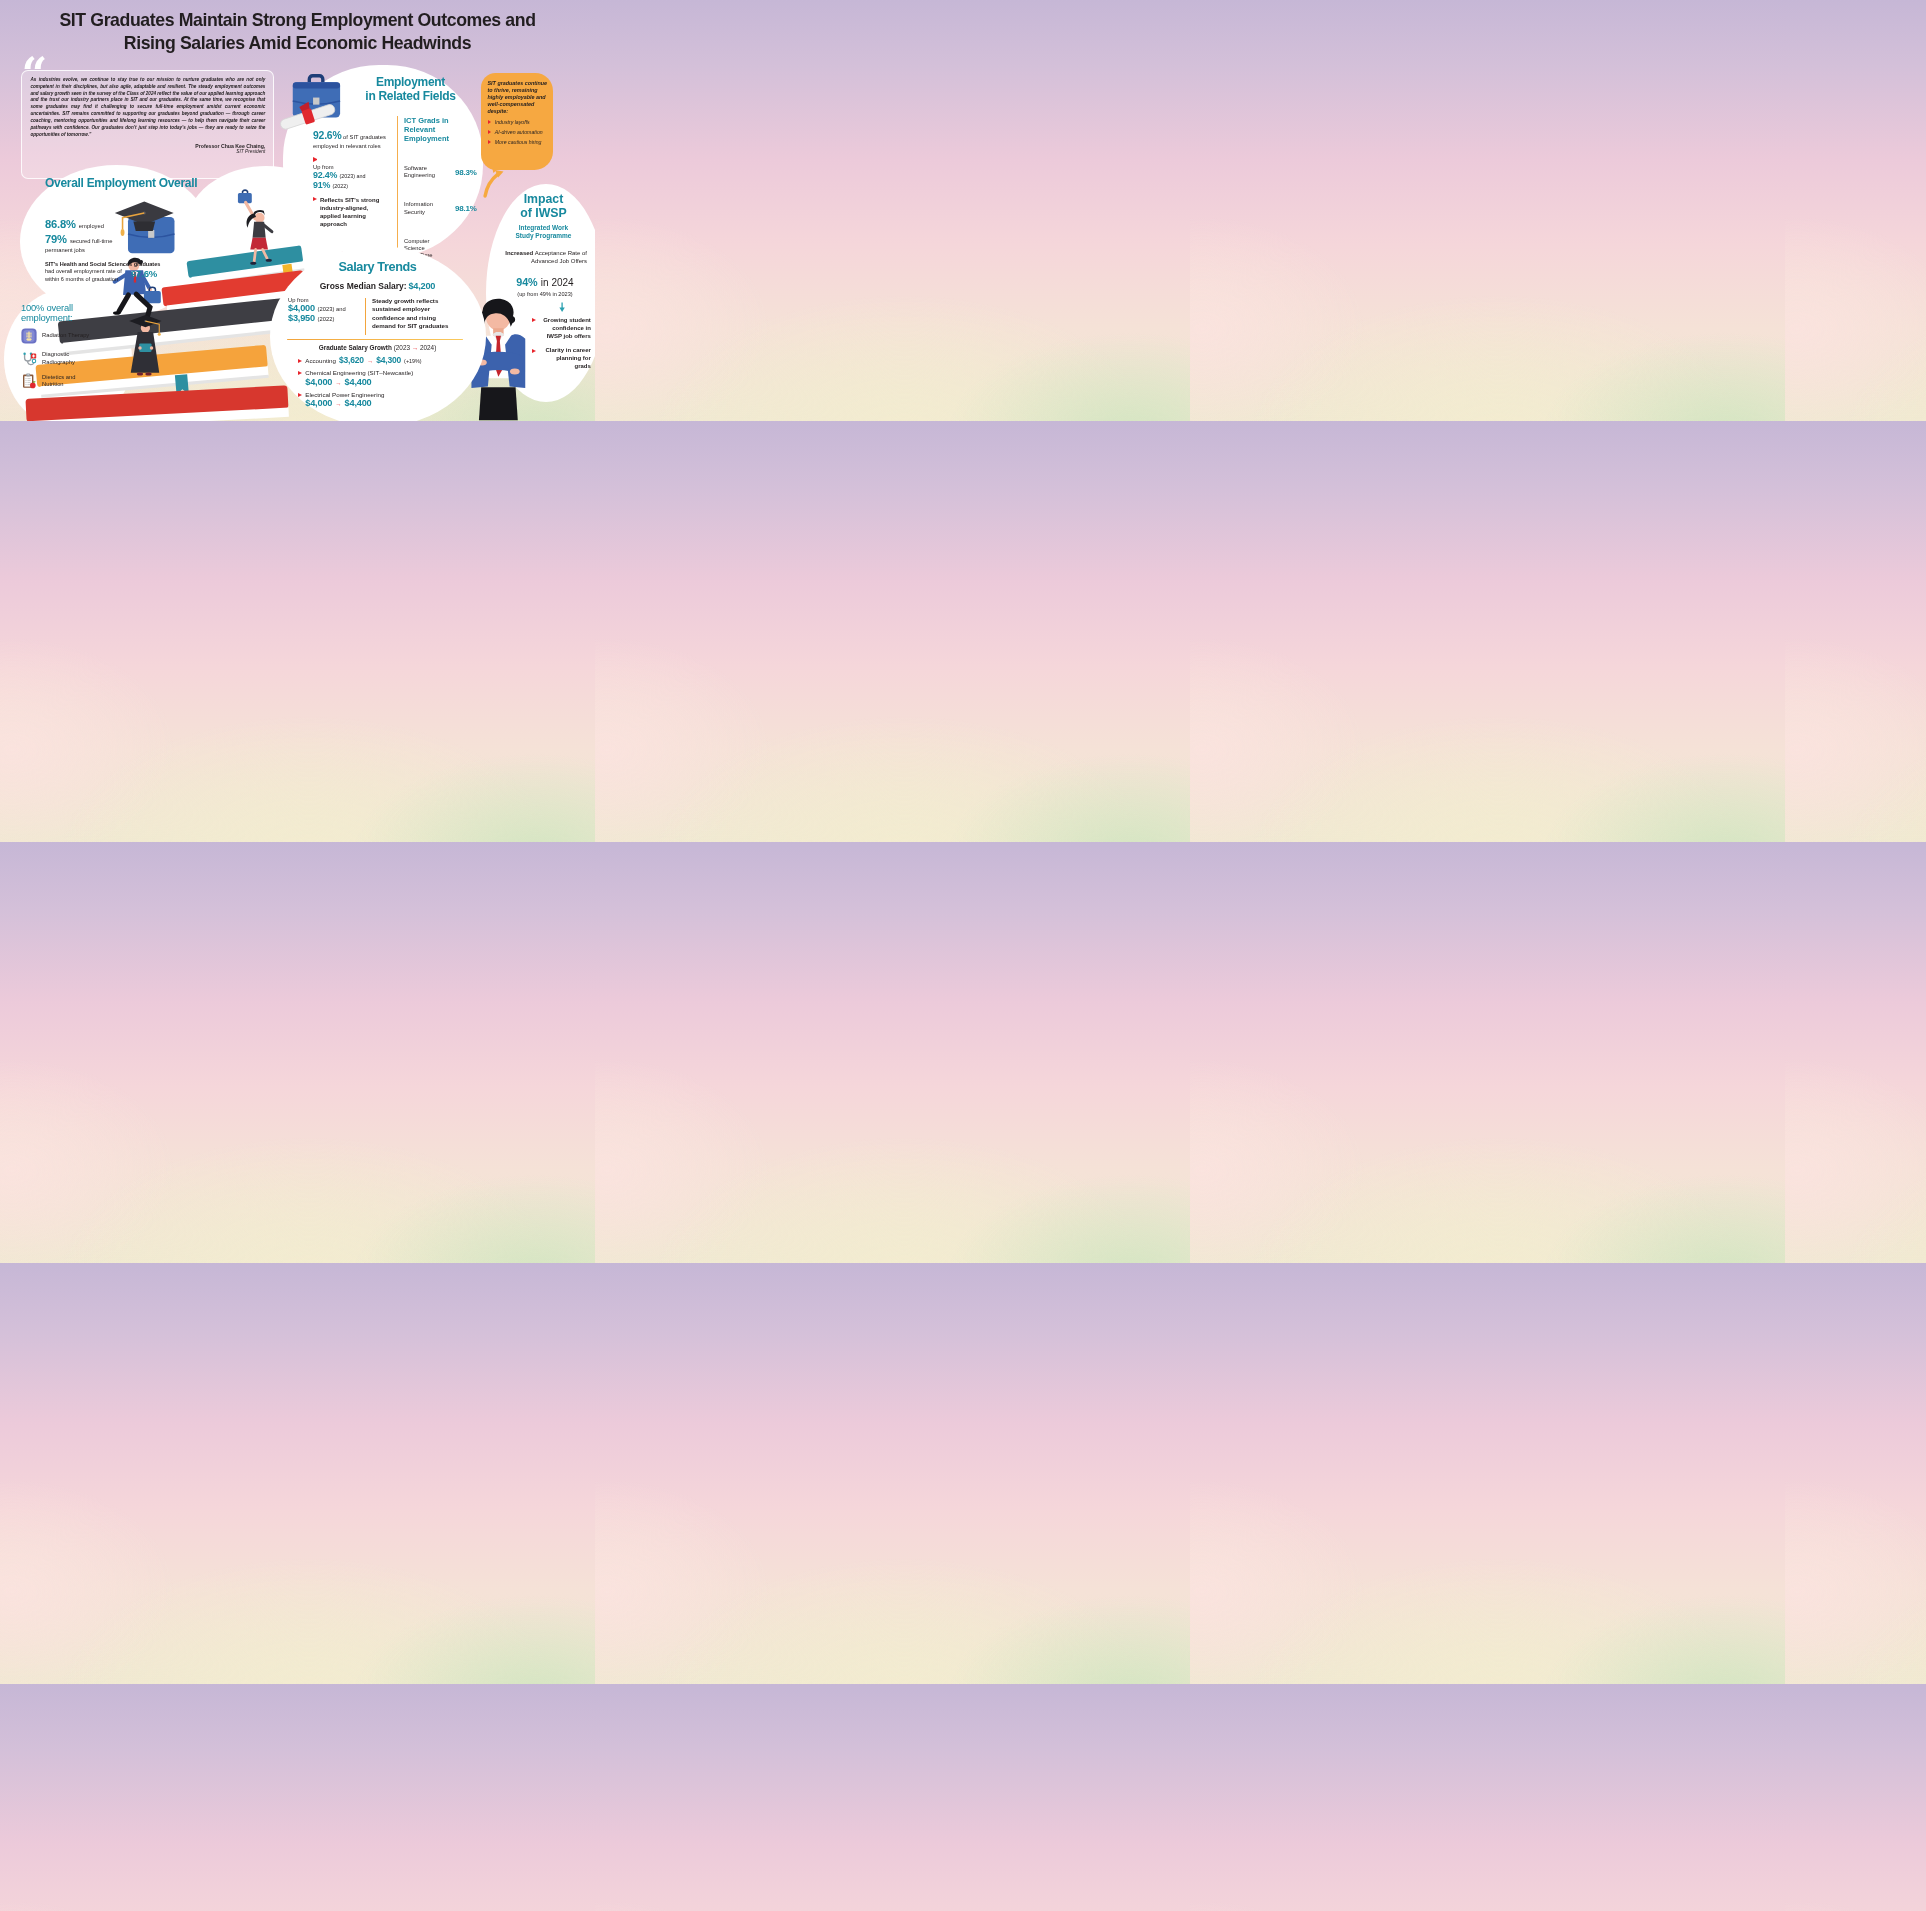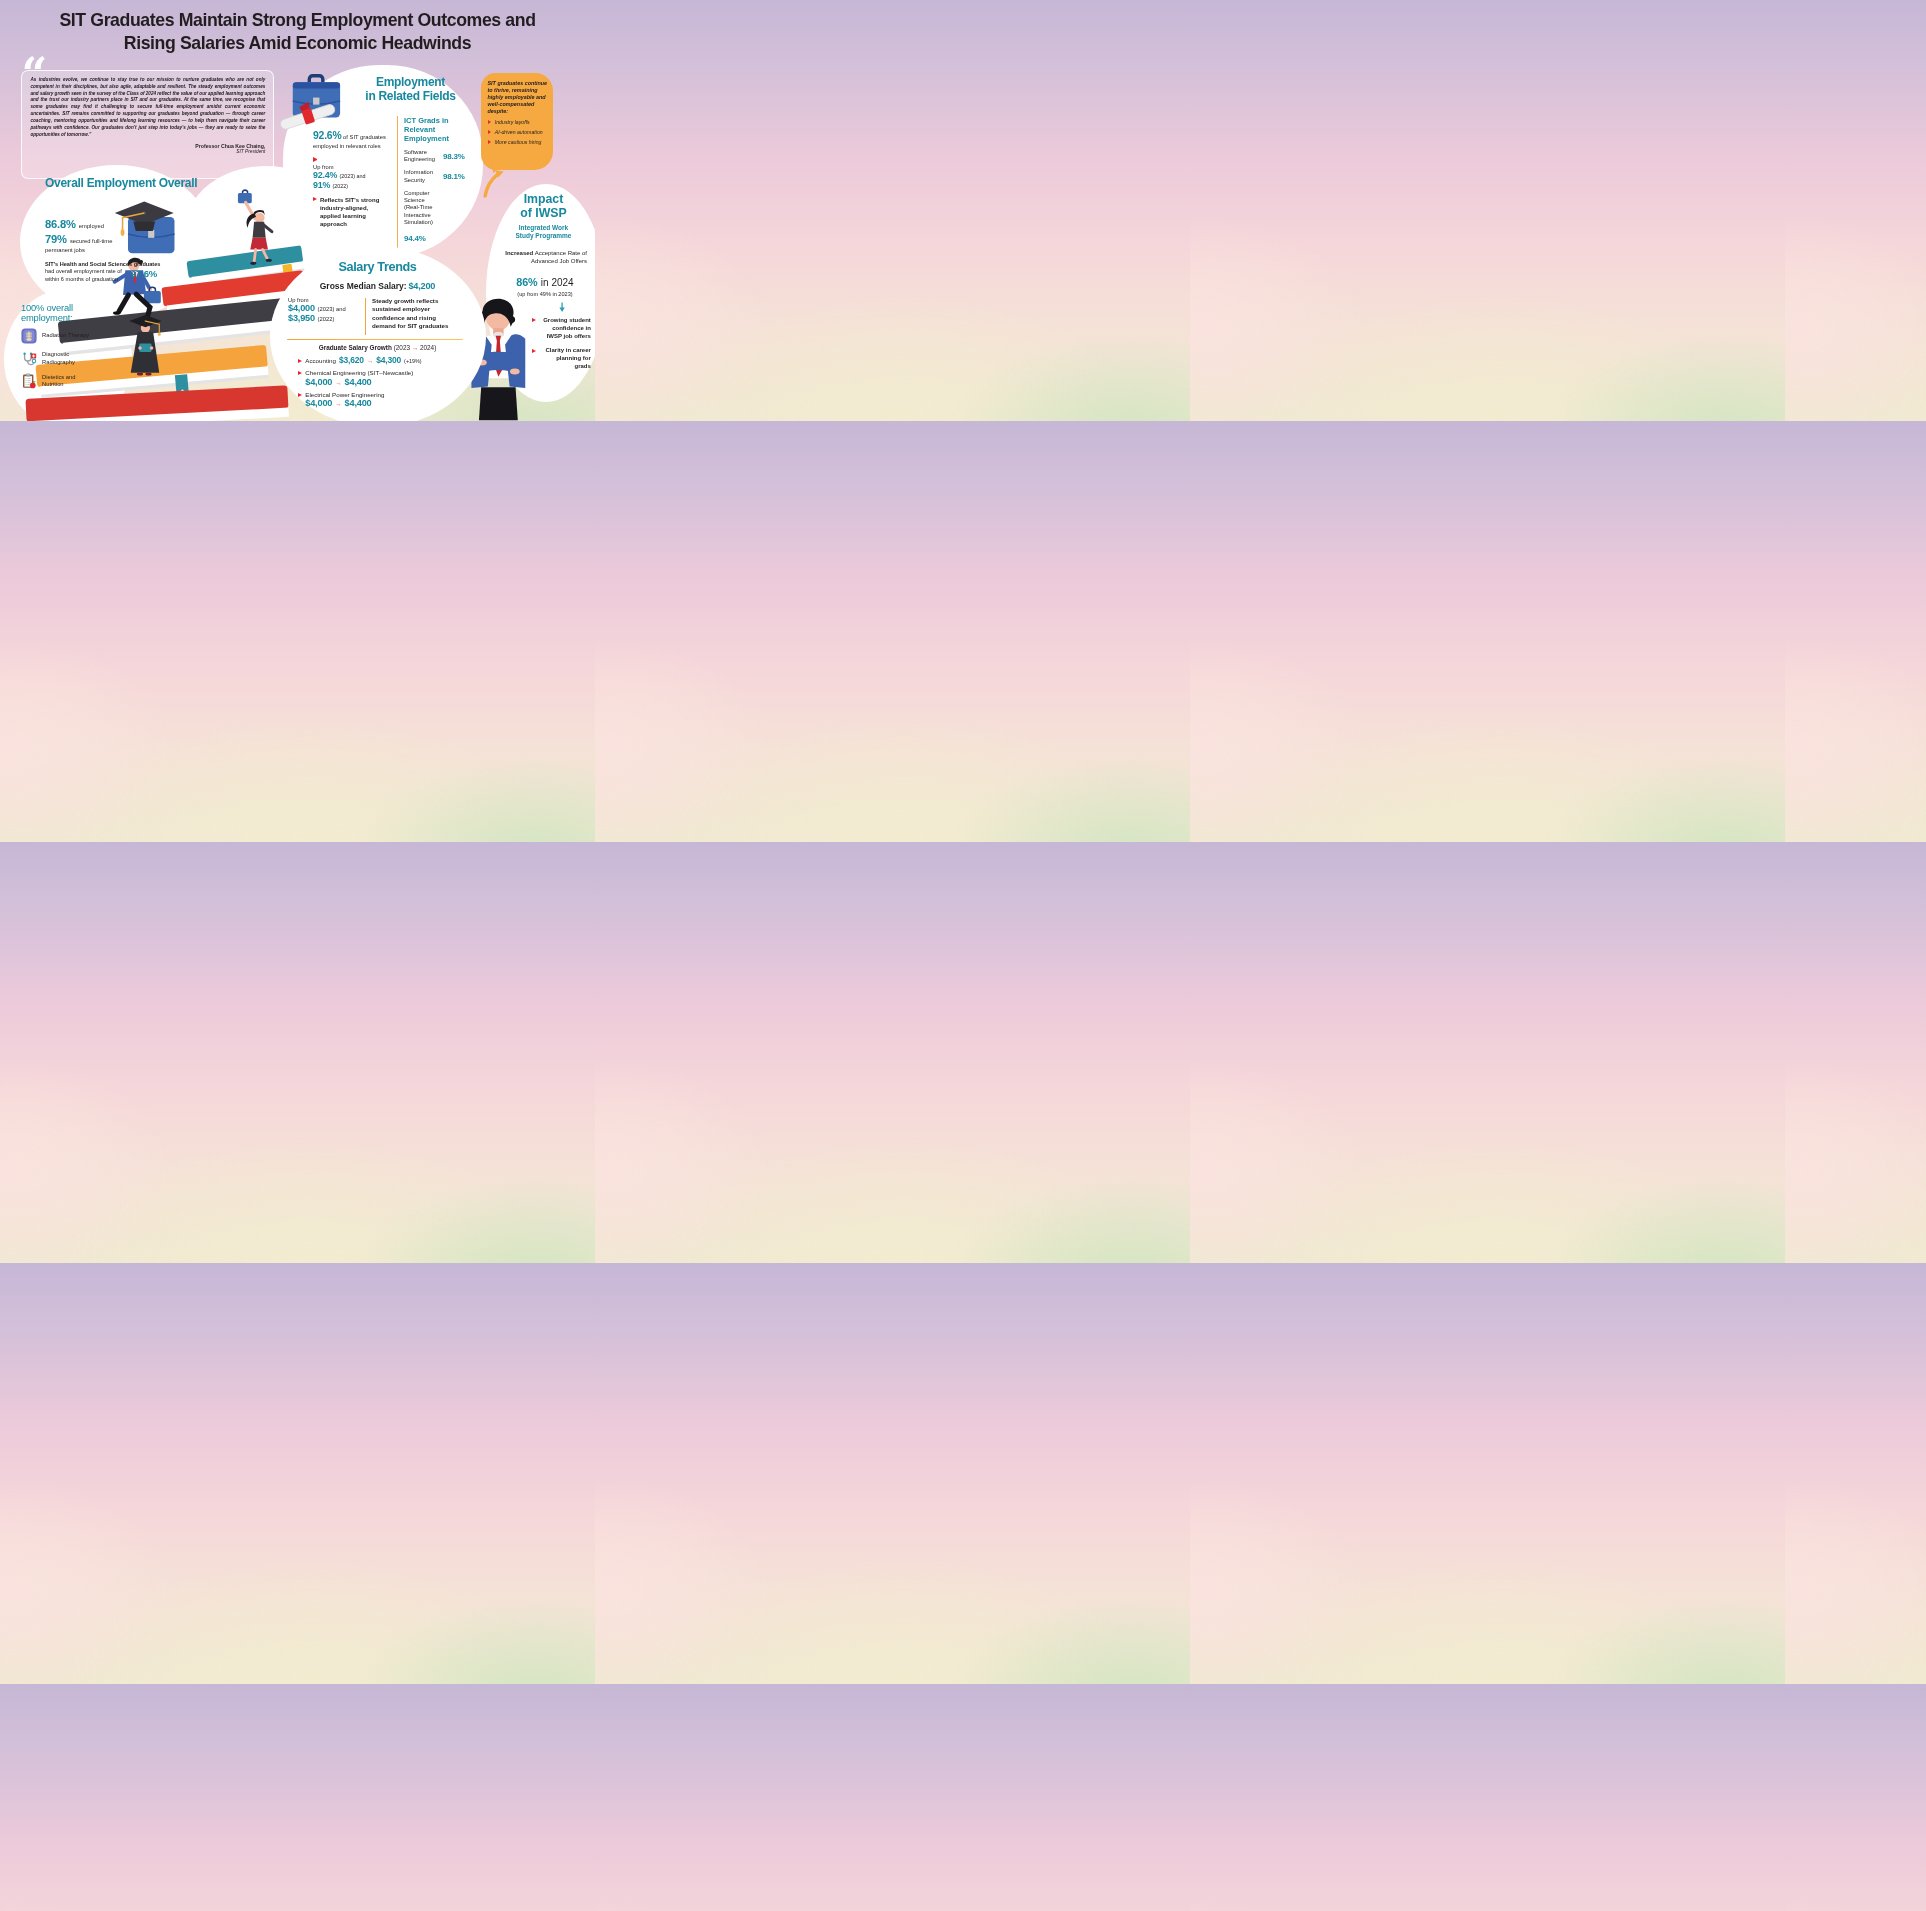--- a/index.html
+++ b/index.html
@@ -66,21 +66,21 @@
   .bullet { display:flex; gap:2.7px; margin-top:5.4px; }
   .tri { width:0; height:0; border-left:4.2px solid #E8262D; border-top:2.7px solid transparent;
          border-bottom:2.7px solid transparent; flex:0 0 4.2px; margin-top:1.2px; }
   #related-b1 .line { display:flex; align-items:baseline; gap:2.3px; }
   #related-b1 .big-num { font-size:8.9px; }
   #related-b1 { font-size:5.8px;flex-direction:column; }
   #related-b2-text { font-weight:800; font-size:6px; line-height:1.35; width:65px; }
   #ict-divider { left:397px; top:116px; width:1.2px; height:133px; background:#F5AE4D; z-index:2; }
   #ict-col { left:404px; top:116px; width:77px; z-index:2; }
   #ict-heading { font-size:7.5px; font-weight:800; line-height:1.2; width:58px; }
-  .ict-row { display:flex; align-items:center; gap:2px; margin-top:6px; }
+  .ict-row { display:flex; align-items:center; gap:14px; margin-top:22px; }
   .ict-row .lbl { font-size:5.8px; line-height:1.25; width:37px; }
   .ict-row .val { font-size:8px; font-weight:800; letter-spacing:-0.2px; }
   .ict-row.top { align-items:flex-start;flex-direction:column; } .ict-row.top .val { margin-top:6.2px; }
 
   
   #callout { left:481px; top:73px; width:72px; height:97px; background:#F6A841; z-index:2;
              border-radius:14.6px 17.7px 18.5px 15.4px; padding:7px 5.4px 0 6.5px; }
   #callout:after { content:""; position:absolute; left:7px; bottom:-8.5px; width:0; height:0;
                    border:6.2px solid transparent; border-top:10px solid #F6A841; transform:rotate(18deg); }
   #callout-intro { font-weight:800; font-style:italic; font-size:5.4px; line-height:1.3; color:#221e1f; }
@@ -327,21 +327,21 @@
   <span>of IWSP</span>
 </div>
 <div id="iwsp-sub" class="abs teal serif">
   <span>Integrated Work</span>
   <span>Study Programme</span>
 </div>
 <div id="iwsp-lead" class="abs">
   <b>Increased</b><span> Acceptance Rate of Advanced Job Offers</span>
 </div>
 <div id="iwsp-stat" class="abs">
-  <span class="big-num teal">86%</span>
+  <span class="big-num teal">94%</span>
   <span class="rest">in 2024</span>
 </div>
 <div id="iwsp-note" class="abs">(up from 49% in 2023)</div>
 <svg id="iwsp-down" class="abs" viewBox="0 0 16 28">
   <path d="M8 1 v15" stroke="#2AA0B0" stroke-width="3.4"></path>
   <polygon points="1,14 15,14 8,26" fill="#2AA0B0"></polygon>
 </svg>
 <div id="iwsp-bullets" class="abs">
   <div class="iwsp-b">
     <span class="tri"></span>

